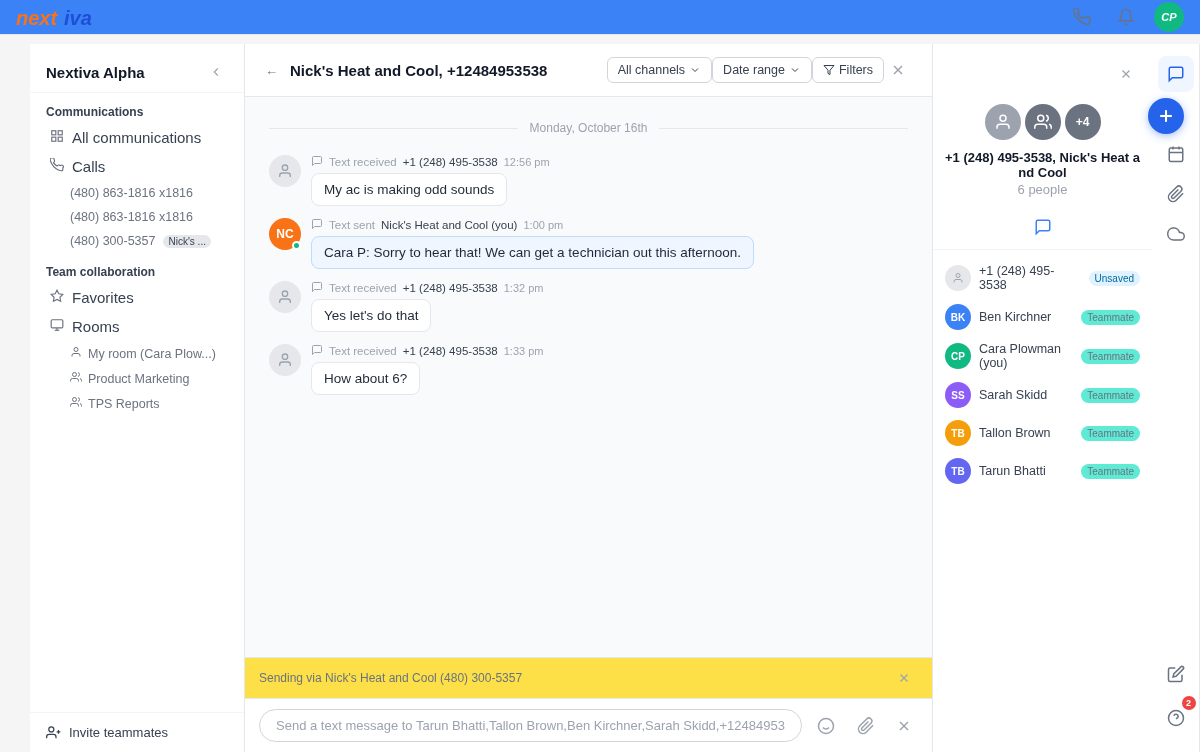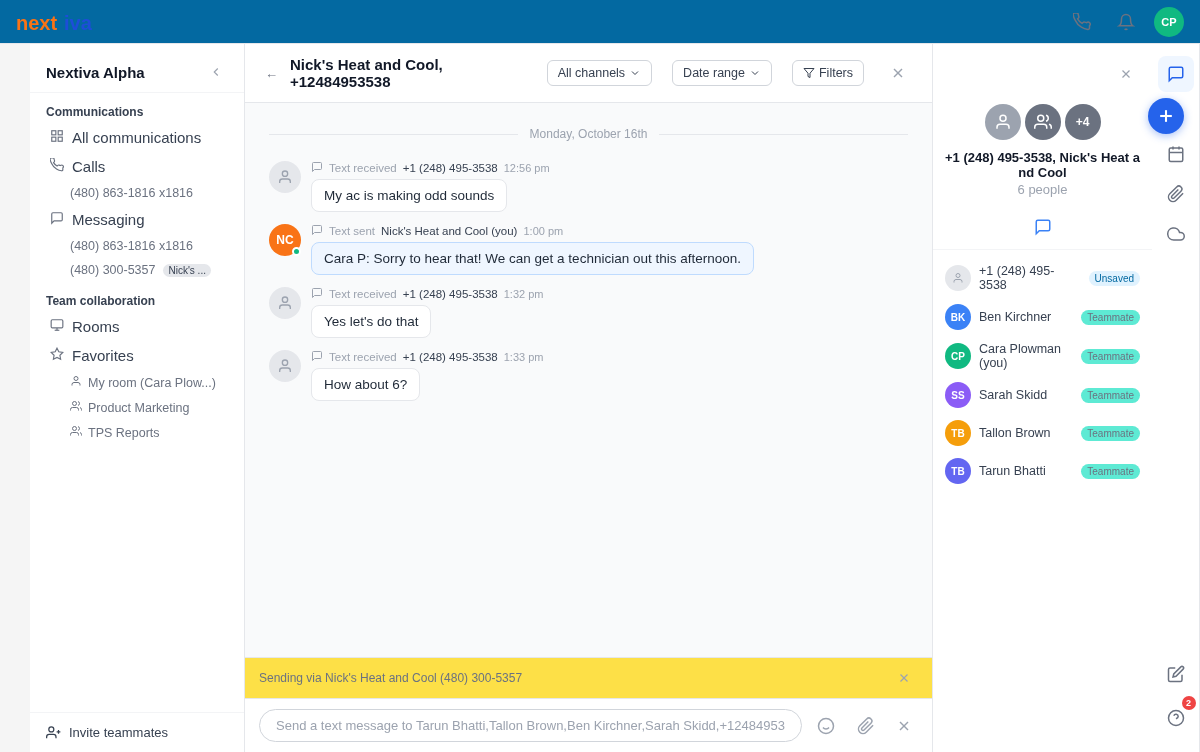--- a/index.html
+++ b/index.html
@@ -126,21 +126,21 @@
       color: #6b7280; font-size: 13px; cursor: pointer;
     }
     .main-header-title {
       font-size: 15px;
       font-weight: 600;
       color: #111827;
       flex: 1;
     }
     .header-controls {
       display: flex;
-      gap: 20px;
+      gap: 0;
       align-items: center;
     }
     .ctrl-btn {
       display: flex; align-items: center; gap: 4px;
       padding: 5px 10px;
       border: 1px solid #d1d5db;
       border-radius: 6px;
       background: #fff;
       font-size: 12.5px;
       color: #374151;
@@ -362,27 +362,28 @@
     .rp-badge.unsaved {
       background: #e0f2fe;
       color: #0369a1;
     }
 
     
     .top-bar {
       position: absolute;
       top: 0; left: 0;
       width: 1200px;
-      height: 44px;
-      background: #0369a1;
+      height: 35px;
+      background: #3b82f6;
       border-bottom: 1px solid #e5e7eb;
       display: flex;
       align-items: center;
       padding: 0 16px;
       z-index: 20;
+      font-style: italic;
     }
     .logo-area {
       display: flex; align-items: center;
       width: 200px;
     }
     .top-bar-spacer { flex: 1; }
     .top-bar-icons {
       display: flex; align-items: center; gap: 12px;
     }
     .top-icon {
@@ -480,54 +481,46 @@
         <span class="item-icon">
           <svg width="14" height="14" viewBox="0 0 24 24" fill="none" stroke="currentColor" stroke-width="2">
               <path d="M22 16.92v3a2 2 0 01-2.18 2 19.79 19.79 0 01-8.63-3.07A19.5 19.5 0 013.08 9.82 19.79 19.79 0 01.06 1.18 2 2 0 012.03 0h3a2 2 0 012 1.72c.127.96.361 1.903.7 2.81a2 2 0 01-.45 2.11L6.09 7.91a16 16 0 006 6l1.27-1.27a2 2 0 012.11-.45c.907.339 1.85.573 2.81.7A2 2 0 0122 16.92z"></path>
             </svg>
         </span>
         <span>Calls</span>
       </div>
       <div class="sidebar-sub-item">
         <span>(480) 863-1816 x1816</span>
       </div>
+      <div class="sidebar-sub-item">
+        <span>(480) 863-1816 x1816</span>
+      </div>
+      <div class="sidebar-sub-item">
+        <span>(480) 300-5357</span>
+        <span class="badge-nick">Nick's ...</span>
+      </div>
+
+      <div class="sidebar-section-label">Team collaboration</div>
       <div class="sidebar-item">
         <span class="item-icon">
           <svg width="14" height="14" viewBox="0 0 24 24" fill="none" stroke="currentColor" stroke-width="2">
-              <path d="M21 15a2 2 0 01-2 2H7l-4 4V5a2 2 0 012-2h14a2 2 0 012 2z"></path>
+              <polygon points="12 2 15.09 8.26 22 9.27 17 14.14 18.18 21.02 12 17.77 5.82 21.02 7 14.14 2 9.27 8.91 8.26 12 2"></polygon>
             </svg>
         </span>
-        <span>Messaging</span>
-      </div>
-      <div class="sidebar-sub-item">
-        <span>(480) 863-1816 x1816</span>
-      </div>
-      <div class="sidebar-sub-item">
-        <span>(480) 300-5357</span>
-        <span class="badge-nick">Nick's ...</span>
-      </div>
-
-      <div class="sidebar-section-label">Team collaboration</div>
+        <span>Favorites</span>
+      </div>
       <div class="sidebar-item">
         <span class="item-icon">
           <svg width="14" height="14" viewBox="0 0 24 24" fill="none" stroke="currentColor" stroke-width="2">
               <rect x="2" y="3" width="20" height="14" rx="2" ry="2"></rect>
               <line x1="8" y1="21" x2="16" y2="21"></line>
               <line x1="12" y1="17" x2="12" y2="21"></line>
             </svg>
         </span>
         <span>Rooms</span>
-      </div>
-      <div class="sidebar-item">
-        <span class="item-icon">
-          <svg width="14" height="14" viewBox="0 0 24 24" fill="none" stroke="currentColor" stroke-width="2">
-              <polygon points="12 2 15.09 8.26 22 9.27 17 14.14 18.18 21.02 12 17.77 5.82 21.02 7 14.14 2 9.27 8.91 8.26 12 2"></polygon>
-            </svg>
-        </span>
-        <span>Favorites</span>
       </div>
       <div class="sidebar-sub-item">
         <span>
           <svg width="12" height="12" viewBox="0 0 24 24" fill="none" stroke="currentColor" stroke-width="2">
               <path d="M20 21v-2a4 4 0 00-4-4H8a4 4 0 00-4 4v2"></path>
               <circle cx="12" cy="7" r="4"></circle>
             </svg>
         </span>
         <span>My room (Cara Plow...)</span>
       </div>

